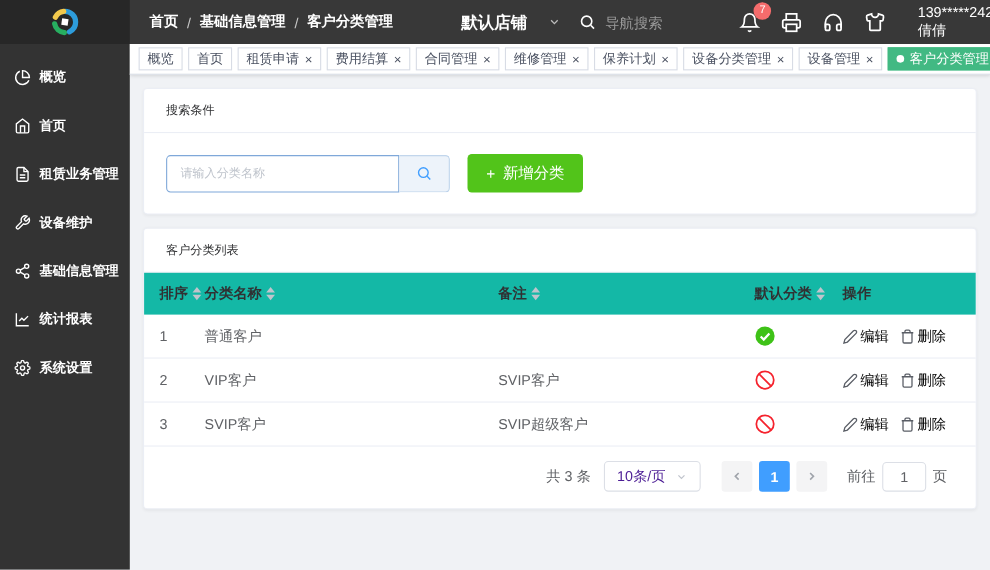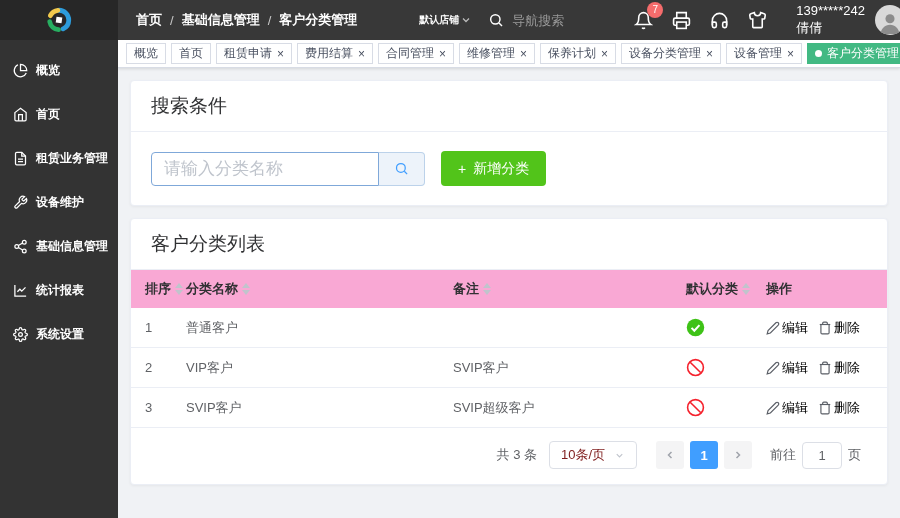--- a/index.html
+++ b/index.html
@@ -10,21 +10,21 @@
   body{width:900px;height:518px;overflow:hidden;font-family:"Liberation Sans",sans-serif;background:#f0f2f5}
   .app{position:relative;width:900px;height:518px}
 
   
   .hdr{position:absolute;top:0;left:0;right:0;height:40px;background:#383838;display:flex;align-items:center;color:#fff;z-index:5}
   .hdr-left{flex:0 0 118px;height:40px;background:#272727;display:flex;align-items:center;justify-content:center}
   .logo{width:26px;height:26px;cursor:pointer}
   .crumb{margin-left:18px;display:flex;align-items:center;gap:8px;font-size:13px;font-weight:bold;white-space:nowrap}
   .crumb .sep{color:#c9c9c9;font-weight:normal}
   .crumb span{cursor:pointer}
-  .store{margin-left:62px;display:flex;align-items:center;gap:1px;font-size:10px;font-weight:bold;cursor:pointer;white-space:nowrap}
+  .store{margin-left:62px;display:flex;align-items:center;gap:19px;font-size:15px;font-weight:bold;cursor:pointer;white-space:nowrap}
   .nav-search{margin-left:16px;display:flex;align-items:center;gap:8px}
   .nav-search input{background:transparent;border:none;outline:none;color:#fdba74;font-size:13px;width:120px}
   .nav-search input::placeholder{color:#9a9a9a}
   .hdr-icons{margin-left:auto;display:flex;align-items:center;gap:16px}
   .icon-btn{position:relative;width:22px;height:22px;display:flex;align-items:center;justify-content:center;cursor:pointer;color:#fff}
   .badge{position:absolute;top:-7px;right:-9px;background:var(--badge);color:#fff;font-size:10px;min-width:16px;height:16px;line-height:16px;border-radius:8px;text-align:center;padding:0 3px}
   .hdr-divider{width:1px;height:22px;background:#5a5a5a;margin:0 4px 0 14px}
   .user-info{font-size:13px;font-weight:normal;line-height:1.3;margin-left:10px;cursor:pointer;white-space:nowrap}
   .avatar{width:30px;height:30px;border-radius:50%;background:#d9d9d9;margin:0 12px 0 10px;display:flex;align-items:flex-end;justify-content:center;overflow:hidden;cursor:pointer;flex:0 0 30px}
 
@@ -36,42 +36,42 @@
   
   .main{position:absolute;left:118px;top:40px;right:0;bottom:0;display:flex;flex-direction:column}
   .tags-bar{height:28px;background:#fff;border-bottom:1px solid #d8dce5;box-shadow:0 1px 3px rgba(0,0,0,.12);display:flex;align-items:center;padding-left:8px;gap:5px;flex:0 0 28px}
   .tag{display:inline-flex;align-items:center;height:21px;padding:0 7px;border:1px solid #d8dce5;background:#fff;color:#495060;font-size:12px;cursor:pointer;white-space:nowrap}
   .tag .x{margin-left:5px;font-size:12px;line-height:1;cursor:pointer}
   .tag.active{background:var(--active-tab);border-color:var(--active-tab);color:#fff}
   .tag .dot{width:7px;height:7px;border-radius:50%;background:#fff;display:inline-block;margin-right:5px}
   .content{flex:1;padding:12px;overflow:hidden}
 
   .card{background:#fff;border:1px solid #ebeef5;border-radius:4px;box-shadow:0 1px 3px rgba(0,0,0,.05);margin-bottom:12px}
-  .card-title{padding:12px 20px;font-size:19px;color:#303133;border-bottom:1px solid #ebeef5}
+  .card-title{padding:12px 20px;font-size:11px;color:#303133;border-bottom:1px solid #ebeef5}
   .card-body{padding:19px 20px;display:flex;align-items:center}
 
   .input-group{display:flex;height:34px}
-  .input-group input{width:228px;border:1px solid var(--input-border);border-radius:4px 0 0 4px;padding:0 12px;font-size:17px;color:#606266;outline:none}
+  .input-group input{width:212px;border:1px solid var(--input-border);border-radius:4px 0 0 4px;padding:0 12px;font-size:11px;color:#606266;outline:none}
   .input-group input::placeholder{color:#bfc4cc}
   .append{width:46px;border:1px solid #bcd2ea;border-left:none;background:#edf3fa;border-radius:0 4px 4px 0;display:flex;align-items:center;justify-content:center;cursor:pointer;color:#409eff}
   .btn-green{margin-left:16px;height:35px;padding:0 17px;background:var(--add-button);color:#fff;border:none;border-radius:4px;font-size:14px;display:flex;align-items:center;gap:7px;cursor:pointer}
 
-  .thead{display:flex;align-items:center;height:38px;background:#f9a8d4;padding:0 14px;font-size:13px;font-weight:bold;color:#303133}
+  .thead{display:flex;align-items:center;height:38px;background:#14b8a6;padding:0 14px;font-size:13px;font-weight:bold;color:#303133}
   .th{display:flex;align-items:center;gap:4px}
   .carets{display:flex;flex-direction:column;gap:2px;cursor:pointer}
   .caret-up{width:0;height:0;border-left:4px solid transparent;border-right:4px solid transparent;border-bottom:5px solid #c0c4cc}
   .caret-down{width:0;height:0;border-left:4px solid transparent;border-right:4px solid transparent;border-top:5px solid #c0c4cc}
   .trow{display:flex;align-items:center;height:40px;padding:0 14px;border-bottom:1px solid #ebeef5;font-size:13px;color:#606266}
   .col-sort{width:41px}.col-name{width:267px}.col-remark{width:233px}.col-default{width:80px}
   .col-action{flex:1;display:flex;align-items:center;gap:10px}
   .action-link{display:inline-flex;align-items:center;gap:2px;color:#000000;cursor:pointer}
 
   .pagination{display:flex;align-items:center;justify-content:flex-end;padding:13px 26px 15px;font-size:13px;color:#606266}
   .total{margin-right:12px}
-  .page-size-select{width:88px;height:28px;border:1px solid #dcdfe6;border-radius:4px;display:flex;align-items:center;justify-content:center;gap:9px;cursor:pointer;margin-right:16px;color:#7f1d1d}
+  .page-size-select{width:88px;height:28px;border:1px solid #dcdfe6;border-radius:4px;display:flex;align-items:center;justify-content:center;gap:9px;cursor:pointer;margin-right:16px;color:#4c1d95}
   .pg{width:28px;height:28px;border:none;border-radius:3px;background:#f4f4f5;color:#8a8f99;display:flex;align-items:center;justify-content:center;cursor:pointer;margin:0 3px}
   .pg.num{background:var(--pagination-active);color:#fff;font-weight:bold;font-size:13px}
   .goto-label{margin-left:15px;margin-right:6px}
   .goto{width:40px;height:27px;border:1px solid #dcdfe6;border-radius:4px;text-align:center;font-size:13px;color:#606266;outline:none;margin-right:6px}
   svg{display:block}
 </style>
 </head>
 <body>
 
 <div class="app">

